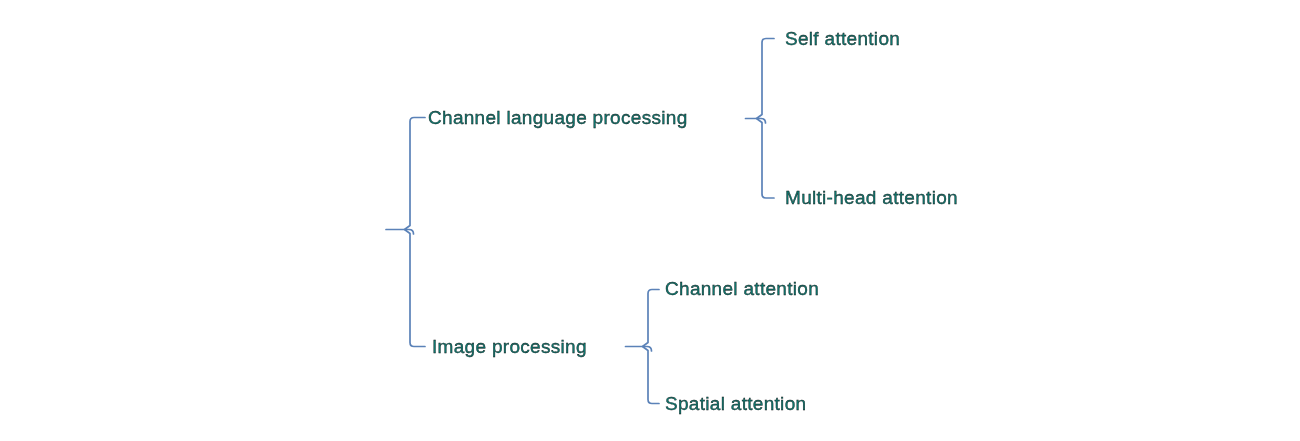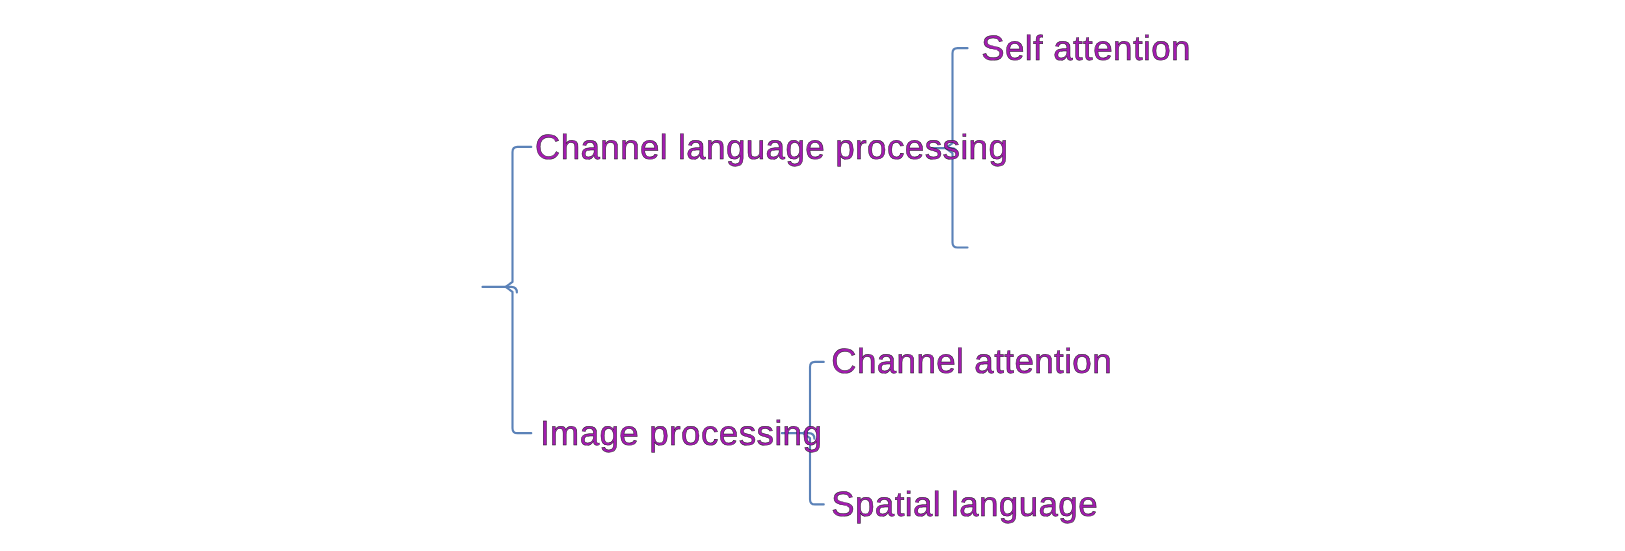--- a/index.html
+++ b/index.html
@@ -23,22 +23,22 @@
   .lines path {
     fill: none;
     stroke-width: 1.7;
     stroke-linecap: round;
     stroke-linejoin: round;
   }
   .label {
     position: absolute;
     transform: translateY(-50%);
     white-space: nowrap;
-    color: #a21caf;
-    font-size: 28px;
+    color: #0f766e;
+    font-size: 19px;
     letter-spacing: 0.3px;
     -webkit-text-stroke: 0.35px #111111;
   }
 </style>
 </head>
 <body>
 
 <div class="stage">
 
   <svg class="lines" width="1300" height="441" viewBox="0 0 1300 441">
@@ -61,20 +61,21 @@
              L 648,342.5 L 642.5,346.5 L 648,350.5
              L 648,399.5 Q 648,403.5 652,403.5 L 659,403.5" stroke="#5b82b8"></path>
   </svg>
 
 
   <div class="label" style="left:428px; top:117.5px">Channel language processing</div>
 
   <div class="label" style="left:785px; top:38.5px">Self attention</div>
 
 
+  <div class="label" style="left:785px; top:197.5px">Multi-head attention</div>
 
   <div class="label" style="left:432px; top:346.5px">Image processing</div>
 
   <div class="label" style="left:665px; top:288.5px">Channel attention</div>
 
-  <div class="label" style="left:665px; top:403.5px">Spatial language</div>
+  <div class="label" style="left:665px; top:403.5px">Spatial attention</div>
 
 </div>
 
 </body></html>

